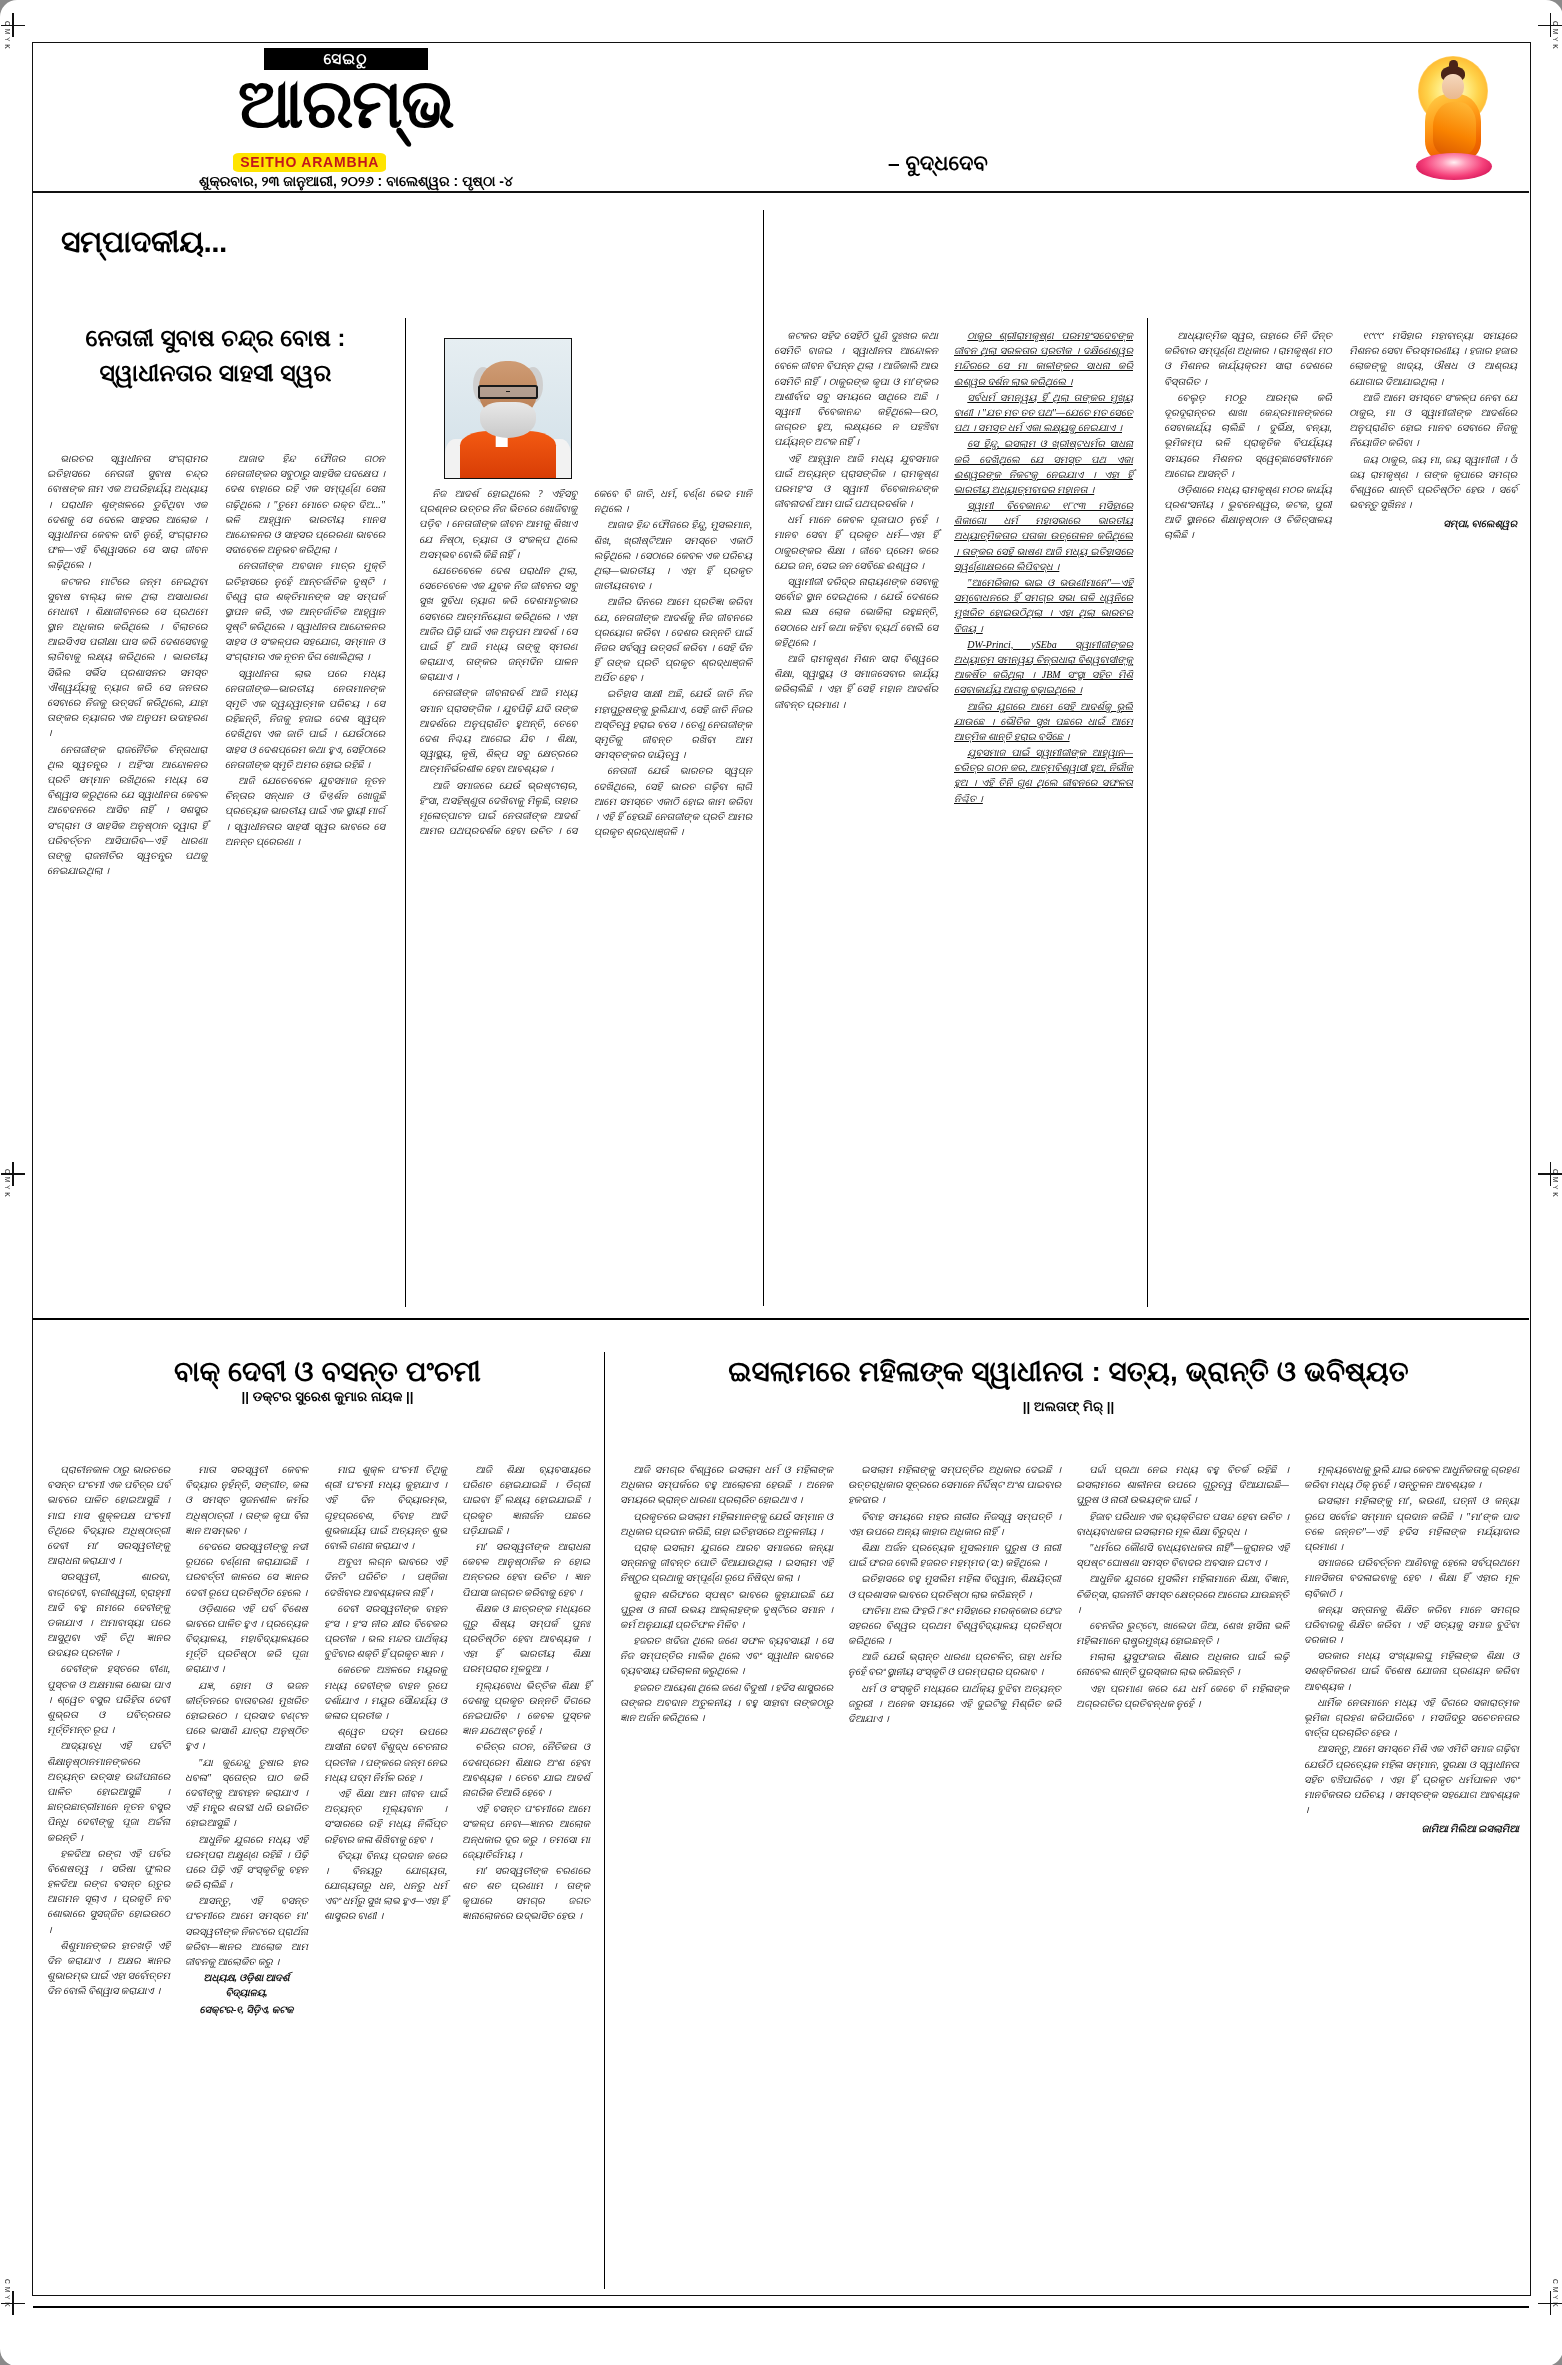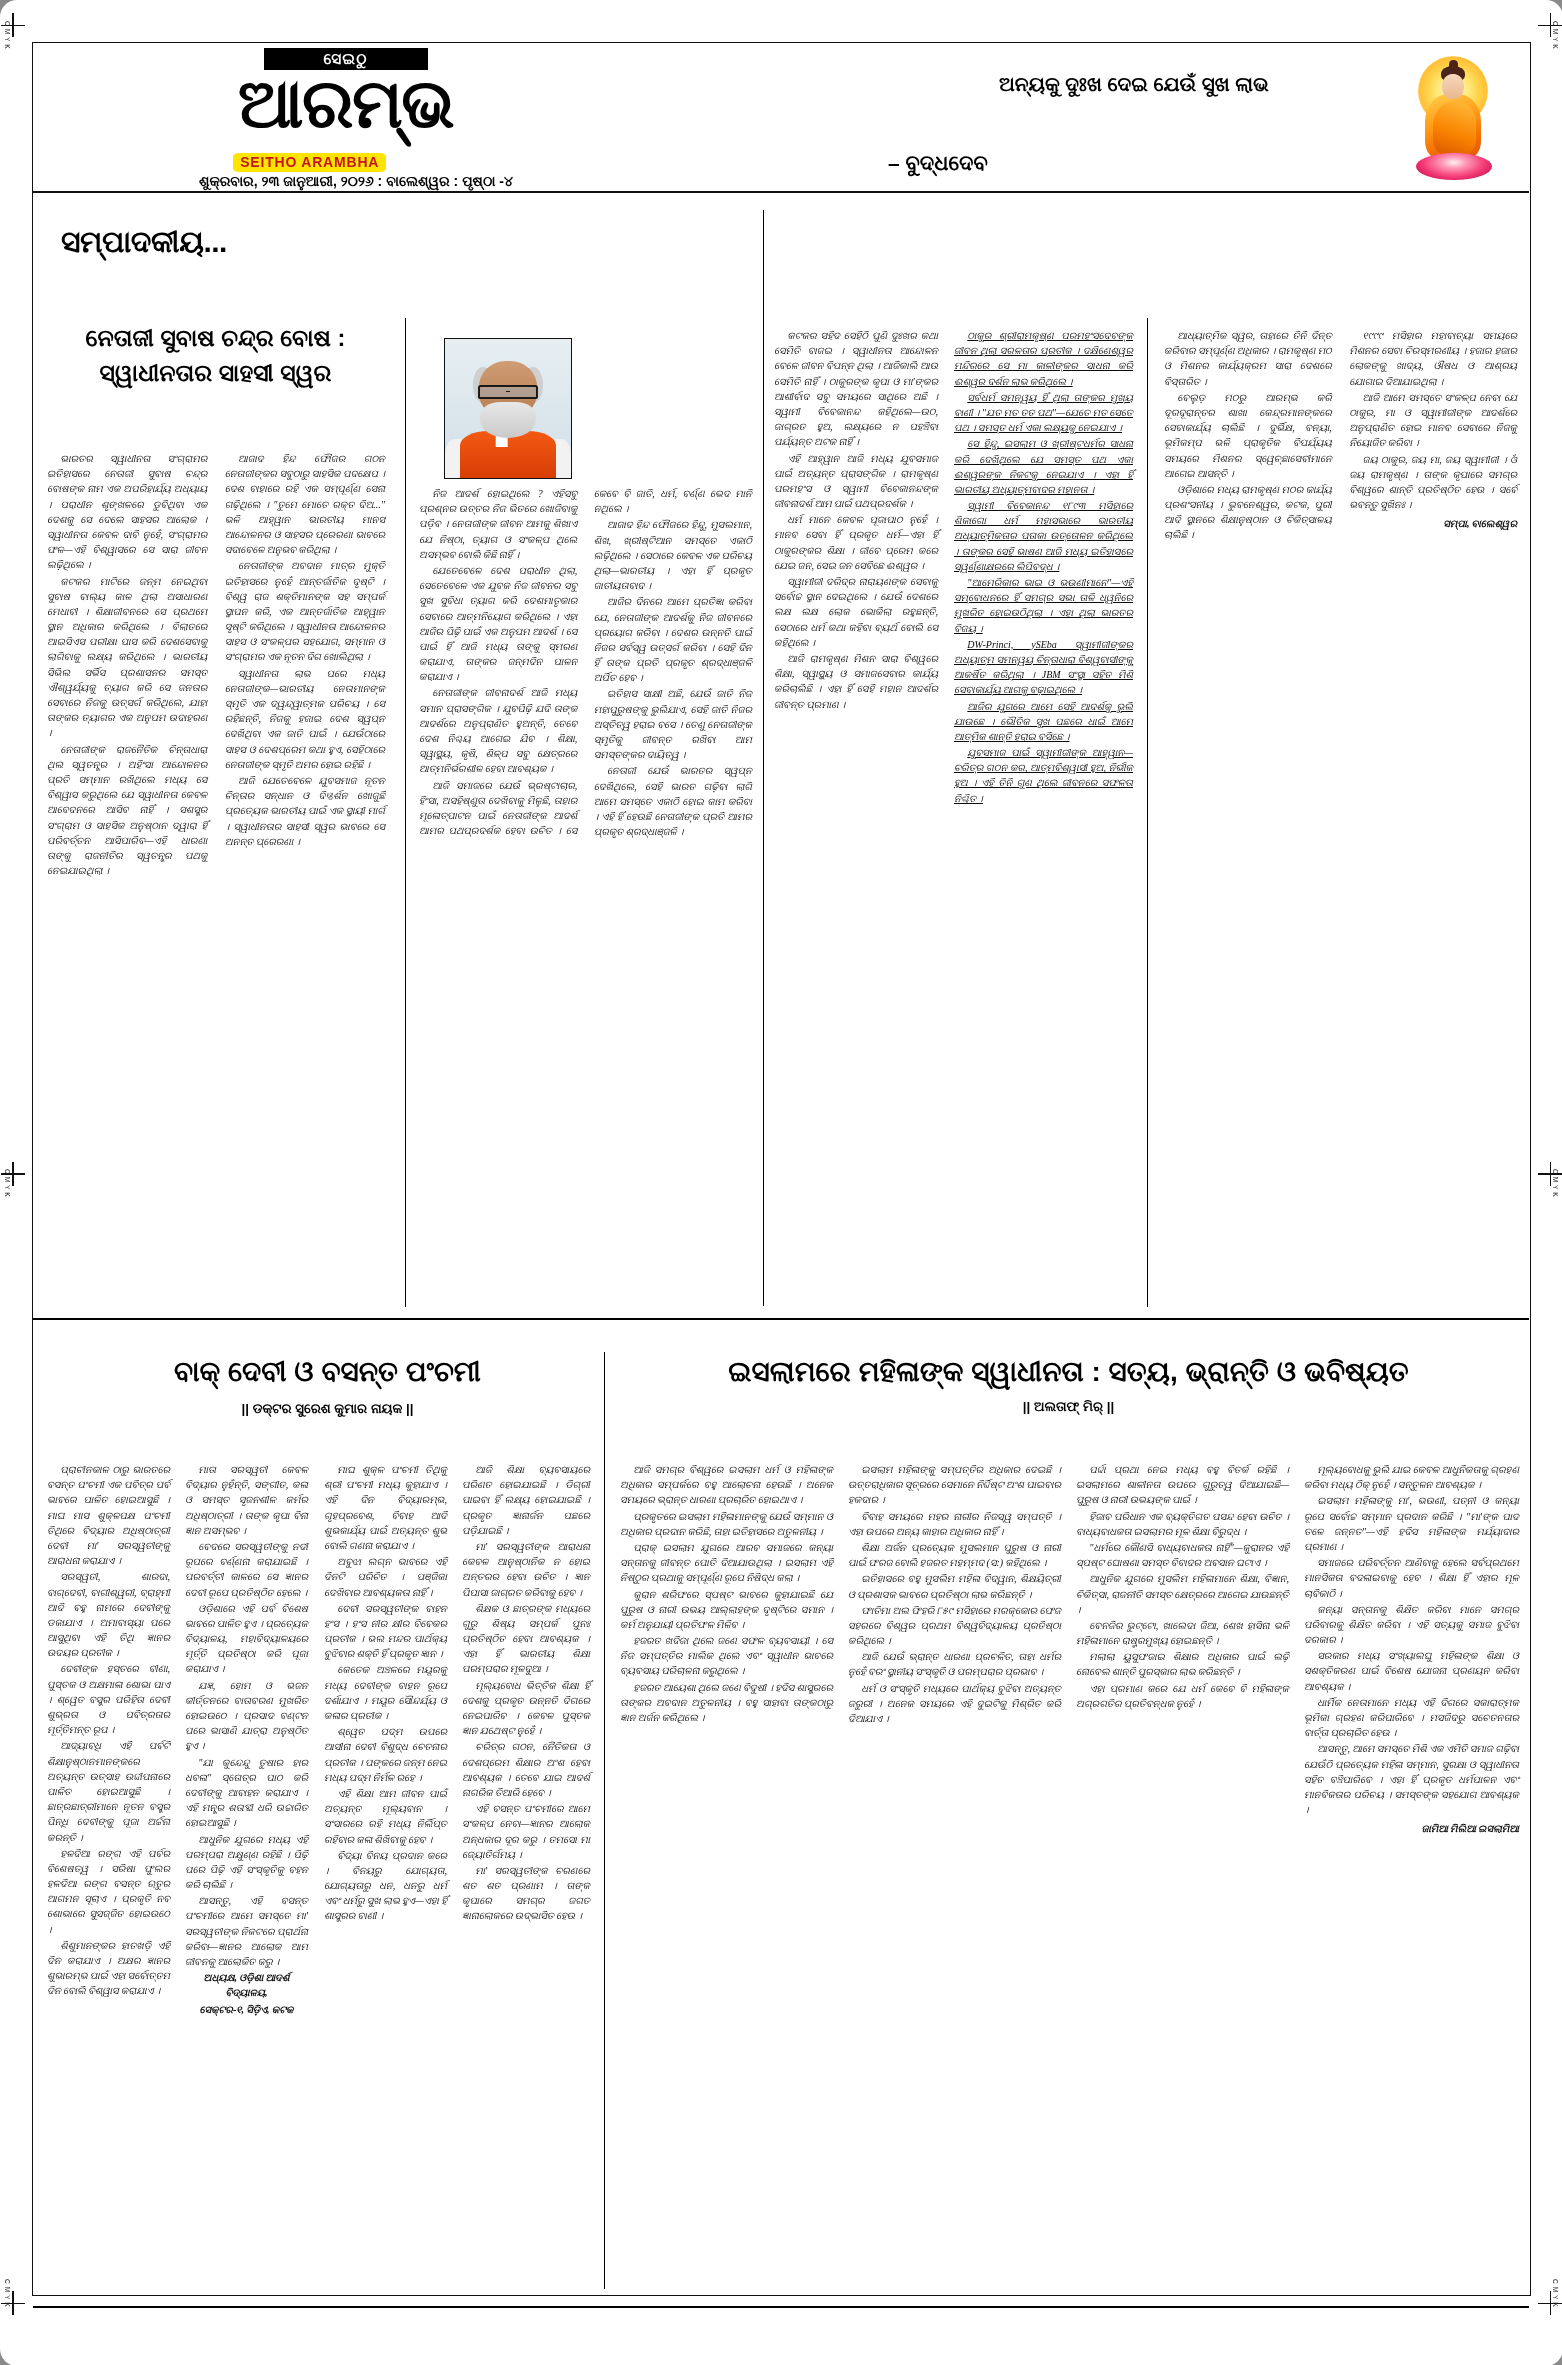--- a/index.html
+++ b/index.html
@@ -298,21 +298,20 @@
 
     <div class="logo-wrap">
       <div class="logo-kicker">ସେଇଠୁ</div>
       <div class="logo-main">ଆରମ୍ଭ</div>
       <div class="logo-rom">SEITHO ARAMBHA</div>
     </div>
 
     <div class="dateline">ଶୁକ୍ରବାର, ୨୩ ଜାନୁଆରୀ, ୨୦୨୬ : ବାଲେଶ୍ୱର : ପୃଷ୍ଠା -୪</div>
 
     <div class="quotebox">
-      <div class="quote-text">ଅନ୍ୟକୁ ଦୁଃଖ ଦେଇ ଯେଉଁ ସୁଖ ଲାଭ</div>
       <div class="quote-attr">– ବୁଦ୍ଧଦେବ</div>
       <div class="buddha">
         <div class="halo"></div>
         <div class="body"></div>
         <div class="robe"></div>
         <div class="hair"></div>
         <div class="topknot"></div>
         <div class="head"></div>
         <div class="lotus2"></div>
         <div class="lotus"></div>
@@ -392,21 +391,21 @@
     <p>୧୯୯୯ ମସିହାର ମହାବାତ୍ୟା ସମୟରେ ମିଶନର ସେବା ଚିରସ୍ମରଣୀୟ । ହଜାର ହଜାର ଲୋକଙ୍କୁ ଖାଦ୍ୟ, ଔଷଧ ଓ ଆଶ୍ରୟ ଯୋଗାଇ ଦିଆଯାଇଥିଲା ।</p>
     <p>ଆଜି ଆମେ ସମସ୍ତେ ସଂକଳ୍ପ ନେବା ଯେ ଠାକୁର, ମା ଓ ସ୍ୱାମୀଜୀଙ୍କ ଆଦର୍ଶରେ ଅନୁପ୍ରାଣିତ ହୋଇ ମାନବ ସେବାରେ ନିଜକୁ ନିୟୋଜିତ କରିବା ।</p>
     <p>ଜୟ ଠାକୁର, ଜୟ ମା, ଜୟ ସ୍ୱାମୀଜୀ । ଓଁ ଜୟ ରାମକୃଷ୍ଣ । ତାଙ୍କ କୃପାରେ ସମଗ୍ର ବିଶ୍ୱରେ ଶାନ୍ତି ପ୍ରତିଷ୍ଠିତ ହେଉ । ସର୍ବେ ଭବନ୍ତୁ ସୁଖିନଃ ।</p>
     <p class="credit">ସମ୍ପା, ବାଲେଶ୍ୱର</p>
   </div>
 
   <div class="hrule-thick" style="left:33px; top:1318px; width:1496px;"></div>
 
   <div style="position:absolute; left:51px; top:1355px; width:553px;">
     <div class="big-head">ବାକ୍ ଦେବୀ ଓ ବସନ୍ତ ପଂଚମୀ</div>
-    <div class="art-byline" style="margin-top:12px;">|| ଡକ୍ଟର ସୁରେଶ କୁମାର ନାୟକ ||</div>
+    <div class="art-byline" style="margin-top:0;">|| ଡକ୍ଟର ସୁରେଶ କୁମାର ନାୟକ ||</div>
   </div>
 
   <div style="position:absolute; left:610px; top:1355px; width:917px;">
     <div class="big-head">ଇସଲାମରେ ମହିଳାଙ୍କ ସ୍ୱାଧୀନତା : ସତ୍ୟ, ଭ୍ରାନ୍ତି ଓ ଭବିଷ୍ୟତ</div>
     <div class="art-byline" style="margin-top:10.2px;">|| ଅଲତାଫ୍ ମିର୍ ||</div>
   </div>
 
   <div class="vrule" style="left:604px; top:1352px; height:937px;"></div>
 
   <div class="col-text" style="position:absolute; left:47px; top:1462px; width:123px; height:820px;">

